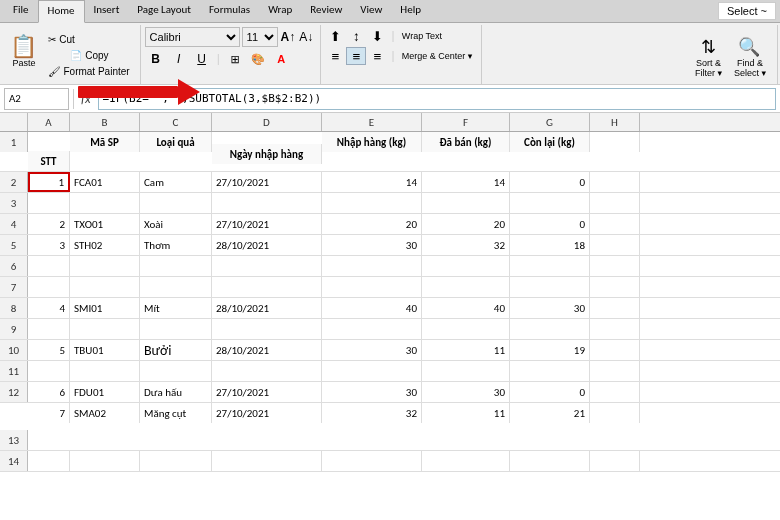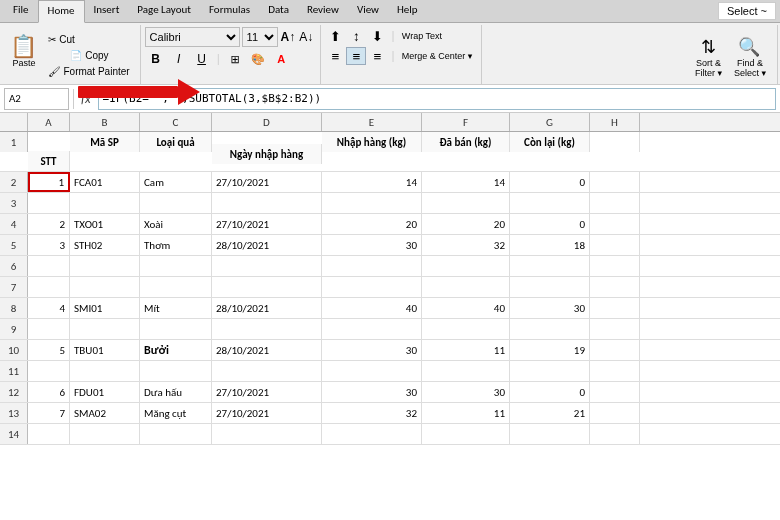--- a/index.html
+++ b/index.html
@@ -9,21 +9,21 @@
 </head>
 <body>
 
 <div>
   <div style="display:flex; background:#d4d4d4; padding:0 4px; border-bottom:1px solid #aaa;">
     <div style="padding:3px 9px; font-size:11px; cursor:pointer; background:#d4d4d4;">File</div>
     <div style="padding:3px 9px; font-size:11px; cursor:pointer; background:#f0f0f0; border:1px solid #aaa; border-bottom:1px solid #f0f0f0; margin-bottom:-1px;">Home</div>
     <div style="padding:3px 9px; font-size:11px; cursor:pointer;">Insert</div>
     <div style="padding:3px 9px; font-size:11px; cursor:pointer;">Page Layout</div>
     <div style="padding:3px 9px; font-size:11px; cursor:pointer;">Formulas</div>
-    <div style="padding:3px 9px; font-size:11px; cursor:pointer;">Data</div>
+    <div style="padding:3px 9px; font-size:11px; cursor:pointer;">Wrap</div>
     <div style="padding:3px 9px; font-size:11px; cursor:pointer;">Review</div>
     <div style="padding:3px 9px; font-size:11px; cursor:pointer;">View</div>
     <div style="padding:3px 9px; font-size:11px; cursor:pointer;">Help</div>
     <div style="flex:1;"></div>
     <button style="font-size:11px; background:white; border:1px solid #ccc; padding:2px 8px; cursor:pointer; margin:2px 0;">Select ~</button>
   </div>
 
   <div style="display:flex; align-items:stretch; padding:2px 2px 0 2px; background:#f0f0f0; border-bottom:1px solid #ccc; min-height:62px; position:relative;">
 
     <div style="display:flex; flex-direction:column; align-items:center; border-right:1px solid #ccc; padding:2px 6px 0 4px; min-width:56px;">
@@ -225,21 +225,21 @@
         <div style="width: 110px; min-width: 110px; border-right: 1px solid rgb(221, 221, 221); padding: 0px 4px; font-size: 11px; display: flex; align-items: center; overflow: hidden; height: 20px; white-space: nowrap;"></div>
         <div style="width: 100px; min-width: 100px; border-right: 1px solid rgb(221, 221, 221); padding: 0px 4px; font-size: 11px; display: flex; align-items: center; overflow: hidden; height: 20px; white-space: nowrap;"></div>
         <div style="width: 88px; min-width: 88px; border-right: 1px solid rgb(221, 221, 221); padding: 0px 4px; font-size: 11px; display: flex; align-items: center; overflow: hidden; height: 20px; white-space: nowrap;"></div>
         <div style="width: 80px; min-width: 80px; border-right: 1px solid rgb(221, 221, 221); padding: 0px 4px; font-size: 11px; display: flex; align-items: center; overflow: hidden; height: 20px; white-space: nowrap;"></div>
         <div style="width: 50px; min-width: 50px; border-right: 1px solid rgb(221, 221, 221); padding: 0px 4px; font-size: 11px; display: flex; align-items: center; height: 20px;"></div>
       </div>
       <div style="display: flex; border-bottom: 1px solid rgb(221, 221, 221);">
         <div style="width: 28px; min-width: 28px; background: rgb(242, 242, 242); border-right: 1px solid rgb(187, 187, 187); text-align: center; font-size: 11px; color: rgb(51, 51, 51); display: flex; align-items: center; justify-content: center; height: 20px;">10</div>
         <div style="width: 42px; min-width: 42px; border-right: 1px solid rgb(221, 221, 221); padding: 0px 4px; font-size: 11px; display: flex; align-items: center; overflow: hidden; height: 20px; white-space: nowrap; justify-content: flex-end;">5</div>
         <div style="width: 70px; min-width: 70px; border-right: 1px solid rgb(221, 221, 221); padding: 0px 4px; font-size: 11px; display: flex; align-items: center; overflow: hidden; height: 20px; white-space: nowrap;">TBU01</div>
-        <div style="width: 72px; min-width: 72px; border-right: 1px solid rgb(221, 221, 221); padding: 0px 4px; font-size: 12px; display: flex; align-items: center; overflow: hidden; height: 20px; white-space: nowrap; font-weight: bold;">Bưởi</div>
+        <div style="width: 72px; min-width: 72px; border-right: 1px solid rgb(221, 221, 221); padding: 0px 4px; font-size: 14px; display: flex; align-items: center; overflow: hidden; height: 20px; white-space: nowrap;">Bưởi</div>
         <div style="width: 110px; min-width: 110px; border-right: 1px solid rgb(221, 221, 221); padding: 0px 4px; font-size: 11px; display: flex; align-items: center; overflow: hidden; height: 20px; white-space: nowrap;">28/10/2021</div>
         <div style="width: 100px; min-width: 100px; border-right: 1px solid rgb(221, 221, 221); padding: 0px 4px; font-size: 11px; display: flex; align-items: center; overflow: hidden; height: 20px; white-space: nowrap; justify-content: flex-end;">30</div>
         <div style="width: 88px; min-width: 88px; border-right: 1px solid rgb(221, 221, 221); padding: 0px 4px; font-size: 11px; display: flex; align-items: center; overflow: hidden; height: 20px; white-space: nowrap; justify-content: flex-end;">11</div>
         <div style="width: 80px; min-width: 80px; border-right: 1px solid rgb(221, 221, 221); padding: 0px 4px; font-size: 11px; display: flex; align-items: center; overflow: hidden; height: 20px; white-space: nowrap; justify-content: flex-end;">19</div>
         <div style="width: 50px; min-width: 50px; border-right: 1px solid rgb(221, 221, 221); padding: 0px 4px; font-size: 11px; display: flex; align-items: center; height: 20px;"></div>
       </div>
       <div style="display: flex; border-bottom: 1px solid rgb(221, 221, 221);">
         <div style="width: 28px; min-width: 28px; background: rgb(242, 242, 242); border-right: 1px solid rgb(187, 187, 187); text-align: center; font-size: 11px; color: rgb(51, 51, 51); display: flex; align-items: center; justify-content: center; height: 20px;">11</div>
         <div style="width: 42px; min-width: 42px; border-right: 1px solid rgb(221, 221, 221); padding: 0px 4px; font-size: 11px; display: flex; align-items: center; overflow: hidden; height: 20px; white-space: nowrap;"></div>
         <div style="width: 70px; min-width: 70px; border-right: 1px solid rgb(221, 221, 221); padding: 0px 4px; font-size: 11px; display: flex; align-items: center; overflow: hidden; height: 20px; white-space: nowrap;"></div>
@@ -255,21 +255,21 @@
         <div style="width: 42px; min-width: 42px; border-right: 1px solid rgb(221, 221, 221); padding: 0px 4px; font-size: 11px; display: flex; align-items: center; overflow: hidden; height: 20px; white-space: nowrap; justify-content: flex-end;">6</div>
         <div style="width: 70px; min-width: 70px; border-right: 1px solid rgb(221, 221, 221); padding: 0px 4px; font-size: 11px; display: flex; align-items: center; overflow: hidden; height: 20px; white-space: nowrap;">FDU01</div>
         <div style="width: 72px; min-width: 72px; border-right: 1px solid rgb(221, 221, 221); padding: 0px 4px; font-size: 11px; display: flex; align-items: center; overflow: hidden; height: 20px; white-space: nowrap;">Dưa hấu</div>
         <div style="width: 110px; min-width: 110px; border-right: 1px solid rgb(221, 221, 221); padding: 0px 4px; font-size: 11px; display: flex; align-items: center; overflow: hidden; height: 20px; white-space: nowrap;">27/10/2021</div>
         <div style="width: 100px; min-width: 100px; border-right: 1px solid rgb(221, 221, 221); padding: 0px 4px; font-size: 11px; display: flex; align-items: center; overflow: hidden; height: 20px; white-space: nowrap; justify-content: flex-end;">30</div>
         <div style="width: 88px; min-width: 88px; border-right: 1px solid rgb(221, 221, 221); padding: 0px 4px; font-size: 11px; display: flex; align-items: center; overflow: hidden; height: 20px; white-space: nowrap; justify-content: flex-end;">30</div>
         <div style="width: 80px; min-width: 80px; border-right: 1px solid rgb(221, 221, 221); padding: 0px 4px; font-size: 11px; display: flex; align-items: center; overflow: hidden; height: 20px; white-space: nowrap; justify-content: flex-end;">0</div>
         <div style="width: 50px; min-width: 50px; border-right: 1px solid rgb(221, 221, 221); padding: 0px 4px; font-size: 11px; display: flex; align-items: center; height: 20px;"></div>
       </div>
       <div style="display: flex; border-bottom: 1px solid rgb(221, 221, 221);">
-        <div style="width: 28px; min-width: 28px; background: rgb(242, 242, 242); border-right: 1px solid rgb(187, 187, 187); text-align: center; font-size: 11px; color: rgb(51, 51, 51); display: flex; align-items: center; justify-content: center; height: 20px;">13</div>
+        <div style="width: 28px; min-width: 28px; background: rgb(242, 242, 242); border-right: 1px solid rgb(187, 187, 187); text-align: center; font-size: 11px; color: rgb(51, 51, 51); display: flex; align-items: center; justify-content: center; height: 20px; margin-top: 27px;">13</div>
         <div style="width: 42px; min-width: 42px; border-right: 1px solid rgb(221, 221, 221); padding: 0px 4px; font-size: 11px; display: flex; align-items: center; overflow: hidden; height: 20px; white-space: nowrap; justify-content: flex-end;">7</div>
         <div style="width: 70px; min-width: 70px; border-right: 1px solid rgb(221, 221, 221); padding: 0px 4px; font-size: 11px; display: flex; align-items: center; overflow: hidden; height: 20px; white-space: nowrap;">SMA02</div>
         <div style="width: 72px; min-width: 72px; border-right: 1px solid rgb(221, 221, 221); padding: 0px 4px; font-size: 11px; display: flex; align-items: center; overflow: hidden; height: 20px; white-space: nowrap;">Măng cụt</div>
         <div style="width: 110px; min-width: 110px; border-right: 1px solid rgb(221, 221, 221); padding: 0px 4px; font-size: 11px; display: flex; align-items: center; overflow: hidden; height: 20px; white-space: nowrap;">27/10/2021</div>
         <div style="width: 100px; min-width: 100px; border-right: 1px solid rgb(221, 221, 221); padding: 0px 4px; font-size: 11px; display: flex; align-items: center; overflow: hidden; height: 20px; white-space: nowrap; justify-content: flex-end;">32</div>
         <div style="width: 88px; min-width: 88px; border-right: 1px solid rgb(221, 221, 221); padding: 0px 4px; font-size: 11px; display: flex; align-items: center; overflow: hidden; height: 20px; white-space: nowrap; justify-content: flex-end;">11</div>
         <div style="width: 80px; min-width: 80px; border-right: 1px solid rgb(221, 221, 221); padding: 0px 4px; font-size: 11px; display: flex; align-items: center; overflow: hidden; height: 20px; white-space: nowrap; justify-content: flex-end;">21</div>
         <div style="width: 50px; min-width: 50px; border-right: 1px solid rgb(221, 221, 221); padding: 0px 4px; font-size: 11px; display: flex; align-items: center; height: 20px;"></div>
       </div>
       <div style="display: flex; border-bottom: 1px solid rgb(221, 221, 221);">

